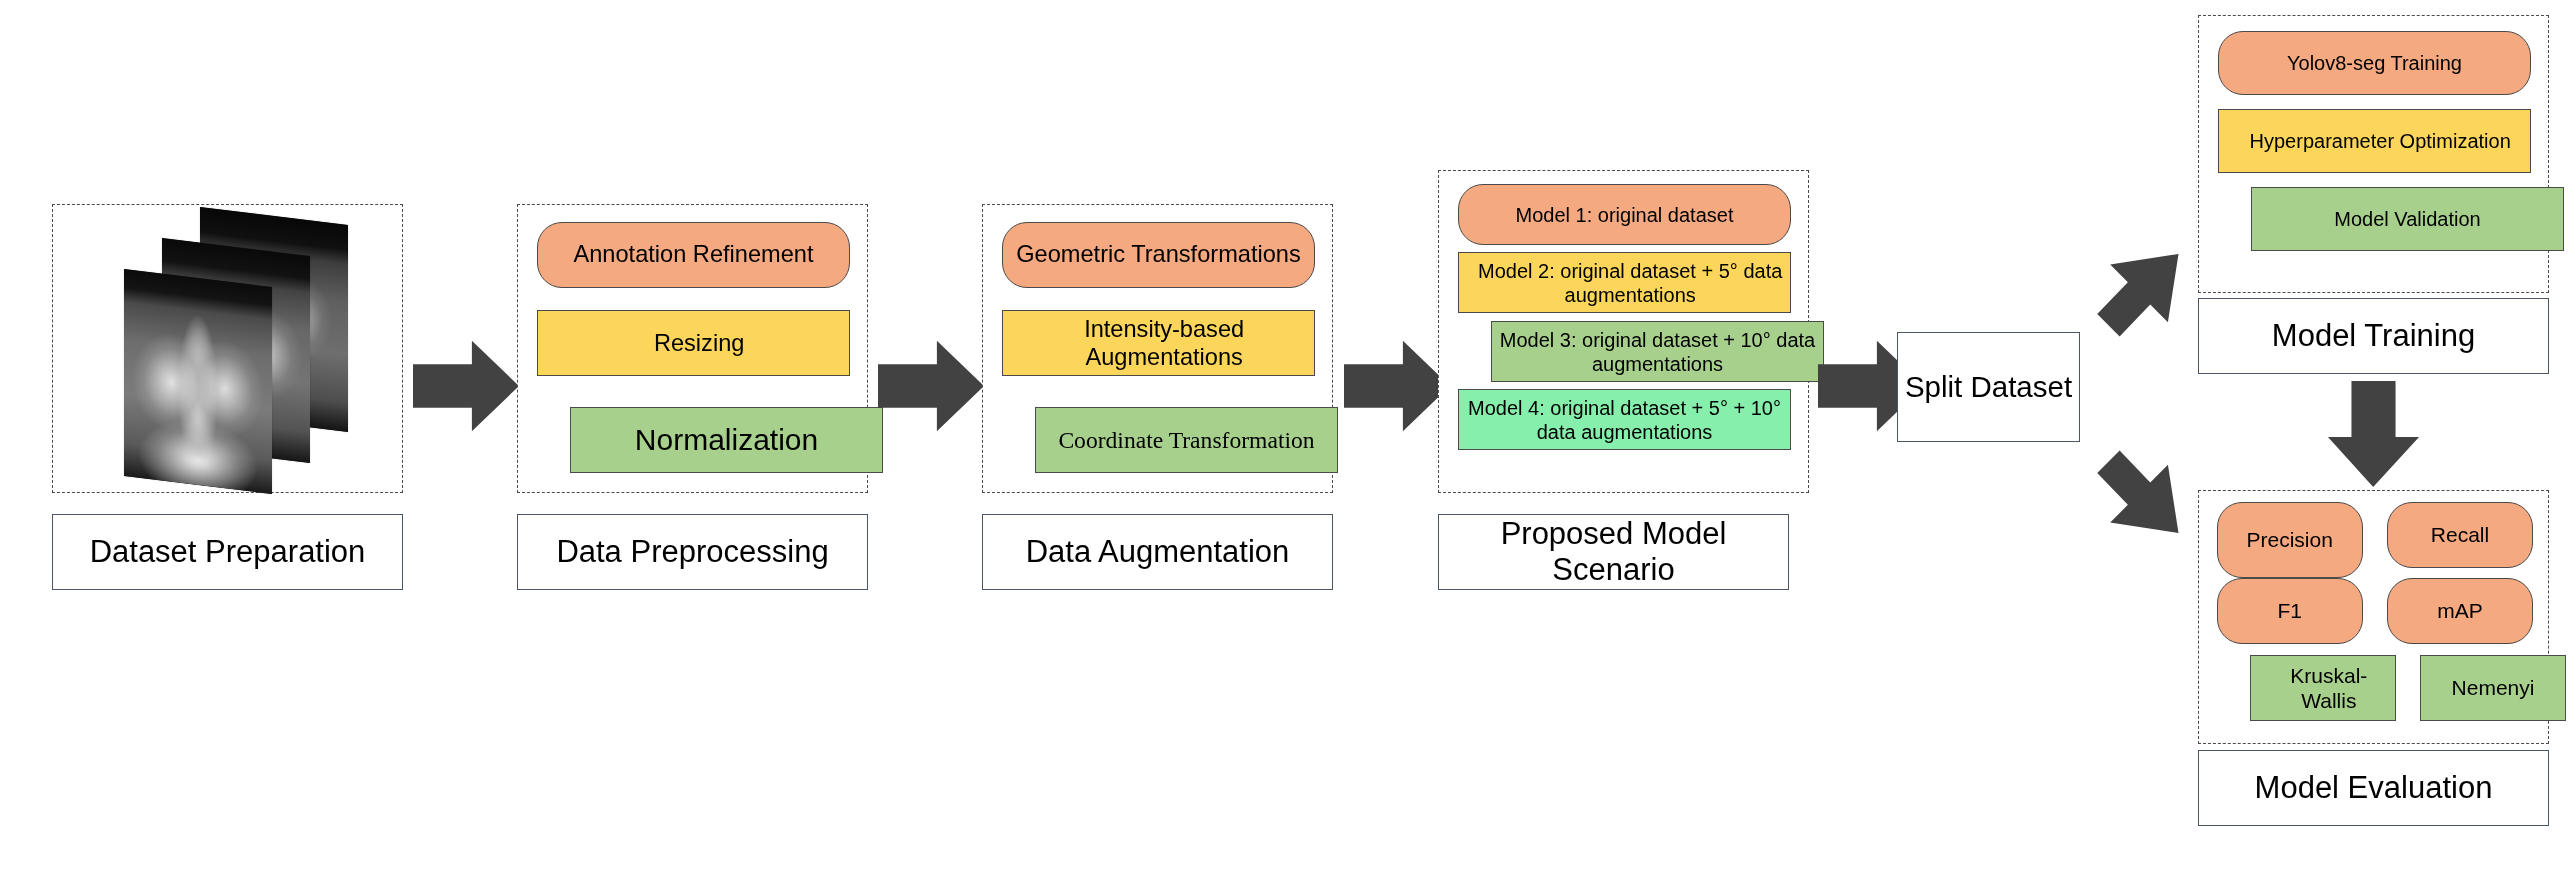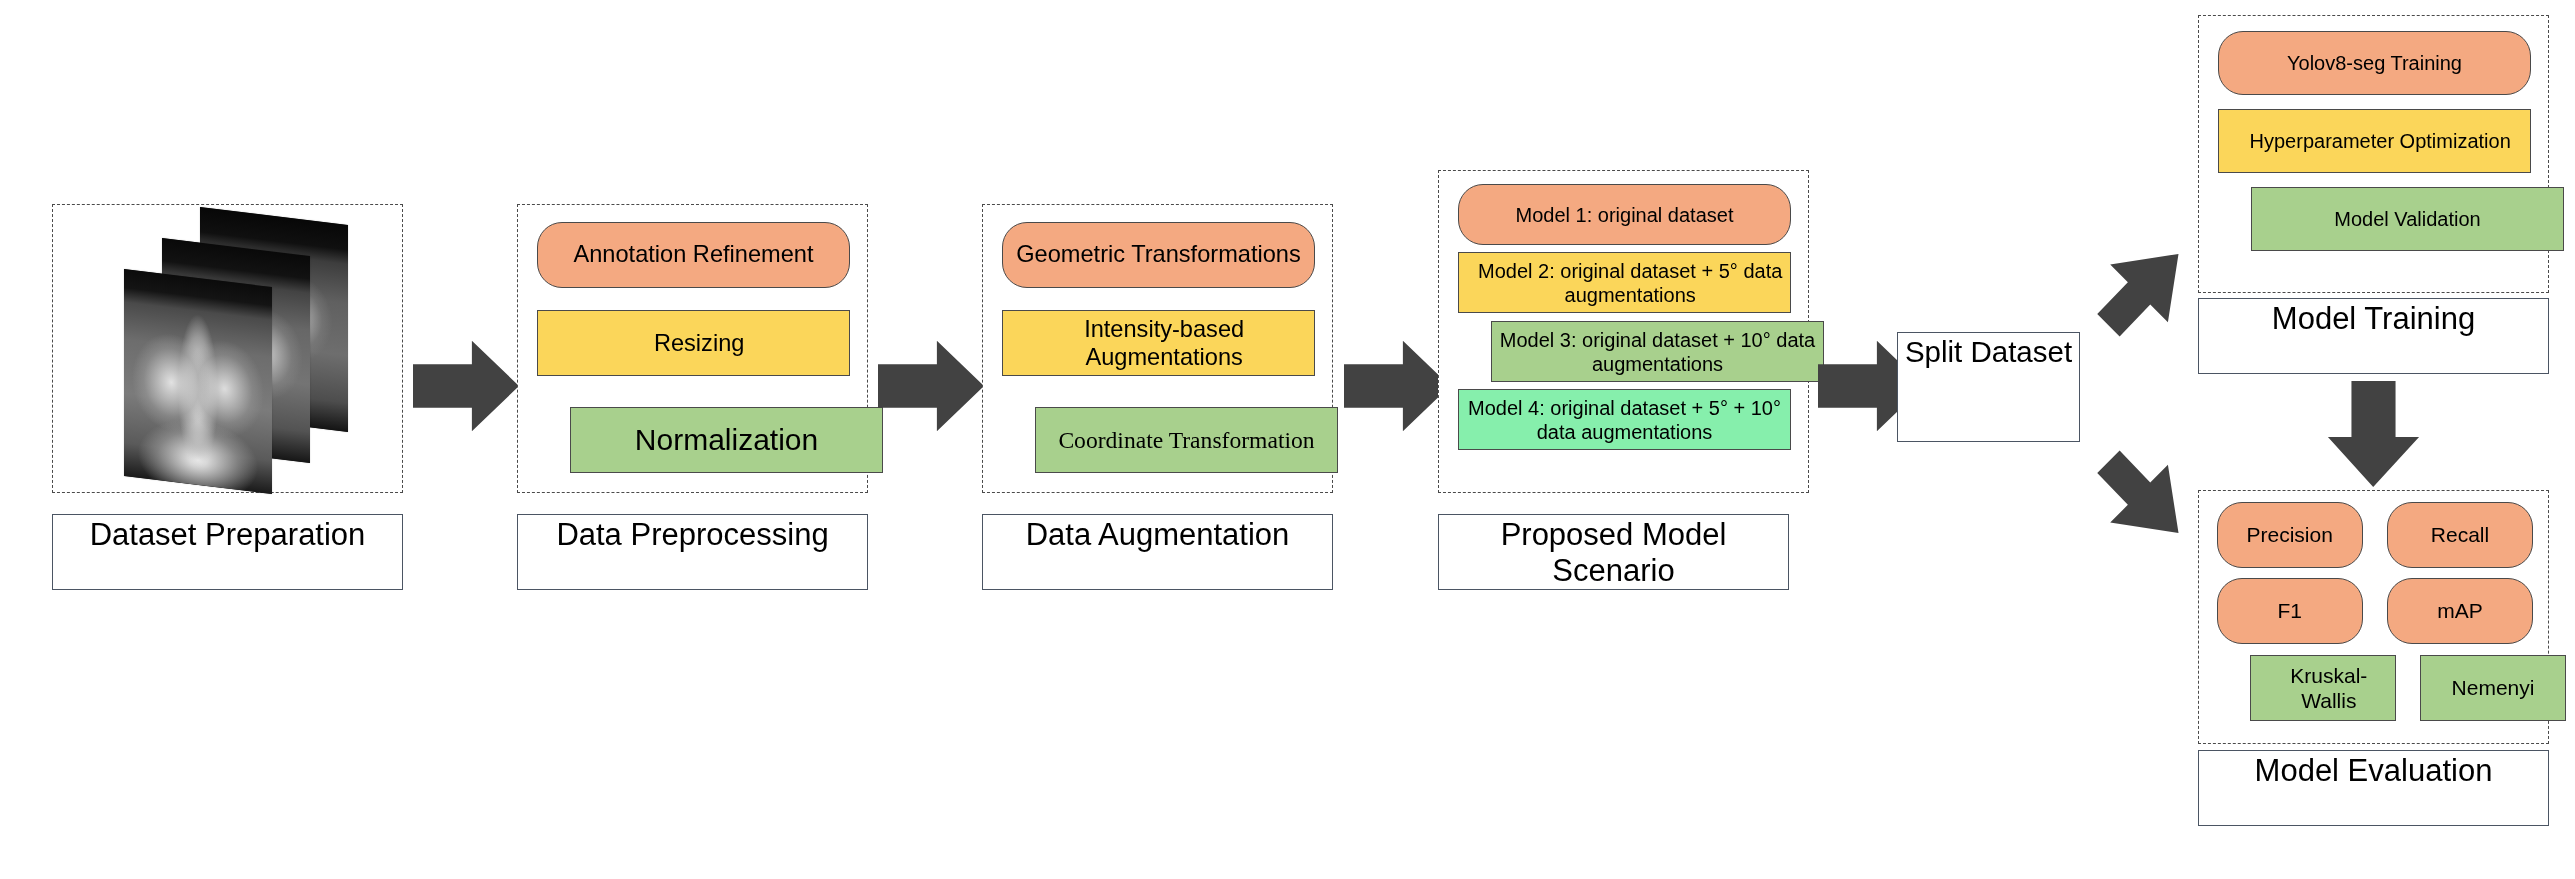--- a/index.html
+++ b/index.html
@@ -24,20 +24,21 @@
     background: #ffffff;
     box-sizing: border-box;
   }
   
   .caption-box {
     position: absolute;
     border: 1.8px solid #4b5563;
     background: #ffffff;
     box-sizing: border-box;
     display: flex;
+    align-items: center;
     justify-content: center;
     text-align: center;
     font-size: 31px;
     line-height: 1.15;
     color: #000000;
     font-weight: 400;
     padding: 2.4px 5.9px;
   }
   
   .chip {
@@ -222,21 +223,21 @@
     <span>Model Training</span>
   </div>
 
   <div class="arrow" style="left:2325px; top:381px; width:97px; height:106px;">
     <svg viewBox="0 0 165 180" preserveAspectRatio="none" aria-hidden="true">
       <polygon points="45,0 120,0 120,95 160,95 82,180 5,95 45,95" fill="#424242"></polygon>
     </svg>
   </div>
 
   <div class="dash-box" style="left:2198px; top:490px; width:351px; height:254px;">
-    <div class="chip orange" style="left:17.7px; top:10.6px; width:146px; height:66px; font-size:21px;">
+    <div class="chip orange" style="left:17.7px; top:10.6px; width:146px; height:76px; font-size:21px;">
       <span>Precision</span>
     </div>
     <div class="chip orange" style="left:188px; top:10.6px; width:146px; height:66px; font-size:21px;">
       <span>Recall</span>
     </div>
     <div class="chip orange" style="left:17.7px; top:87px; width:146px; height:66px; font-size:21px;">
       <span>F1</span>
     </div>
     <div class="chip orange" style="left:188px; top:87px; width:146px; height:66px; font-size:21px;">
       <span>mAP</span>

